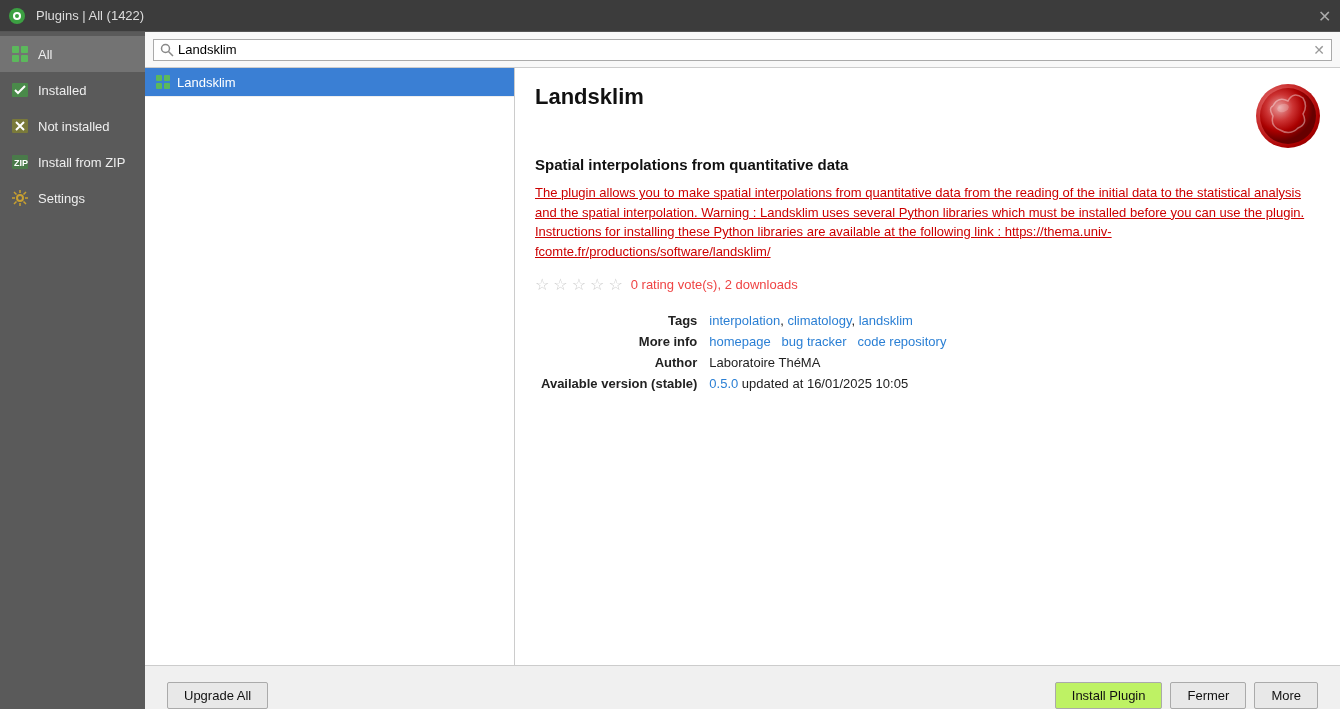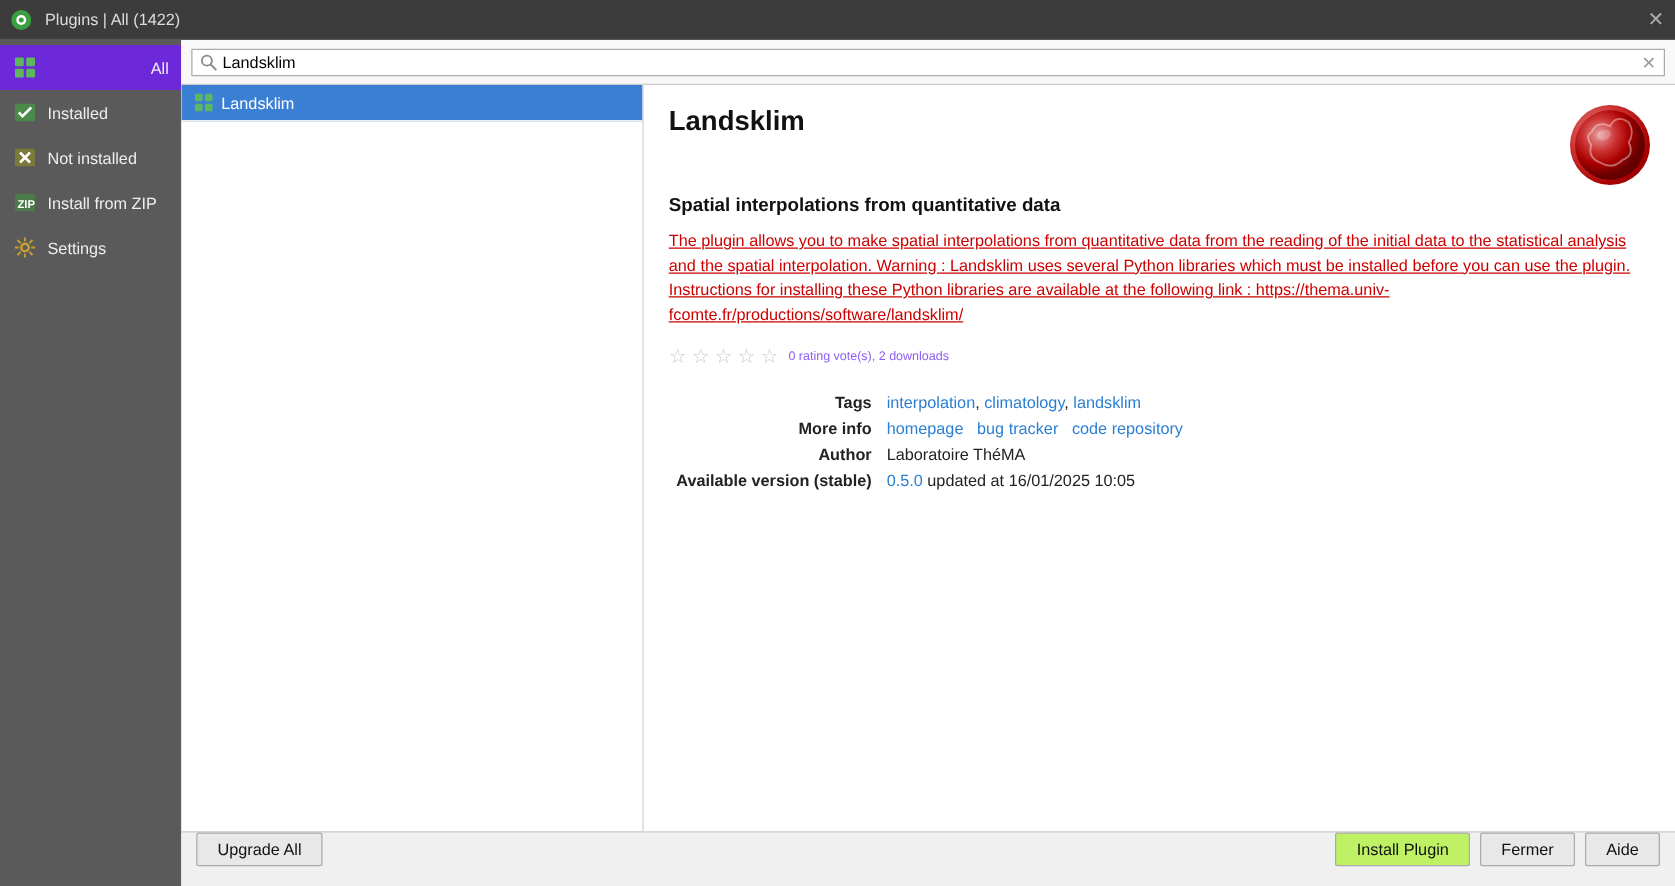--- a/index.html
+++ b/index.html
@@ -54,22 +54,21 @@
     .sidebar-item {
       display: flex;
       align-items: center;
       gap: 8px;
       padding: 8px 10px;
       color: #eee;
       cursor: pointer;
       font-size: 13px;
     }
     .sidebar-item.active {
-      background: #6d28d9;
-      justify-content: space-between;
+      background: #737373;
     }
     .sidebar-icon {
       width: 20px;
       height: 20px;
       flex-shrink: 0;
       display: flex;
       align-items: center;
       justify-content: center;
     }
 
@@ -191,22 +190,22 @@
       display: flex;
       align-items: center;
       gap: 4px;
       margin-bottom: 16px;
     }
     .star {
       font-size: 16px;
       color: #ccc;
     }
     .rating-text {
-      font-size: 10px;
-      color: #8b5cf6;
+      font-size: 13px;
+      color: #ef4444;
       margin-left: 4px;
     }
 
     
     .info-table {
       width: 100%;
       margin-bottom: 10px;
       border-collapse: collapse;
     }
     .info-table td {
@@ -234,23 +233,23 @@
       color: #2a7fd4;
       text-decoration: none;
     }
 
     
     .bottom-bar {
       height: 44px;
       background: #f0f0f0;
       border-top: 1px solid #ccc;
       display: flex;
-      align-items: flex-start;
+      align-items: flex-end;
       justify-content: space-between;
-      padding: 0 12px;
+      padding: 0 22px;
     }
     .bottom-bar-left {
       display: flex;
       gap: 8px;
     }
     .bottom-bar-right {
       display: flex;
       gap: 8px;
     }
     .btn {
@@ -432,18 +431,18 @@
       </div>
     </div>
 
     <div class="bottom-bar">
       <div class="bottom-bar-left">
         <button class="btn">Upgrade All</button>
       </div>
       <div class="bottom-bar-right">
         <button class="btn btn-primary">Install Plugin</button>
         <button class="btn">Fermer</button>
-        <button class="btn">Aide</button>
+        <button class="btn">More</button>
       </div>
     </div>
 
   </div>
 </div>
 
 </body></html>

